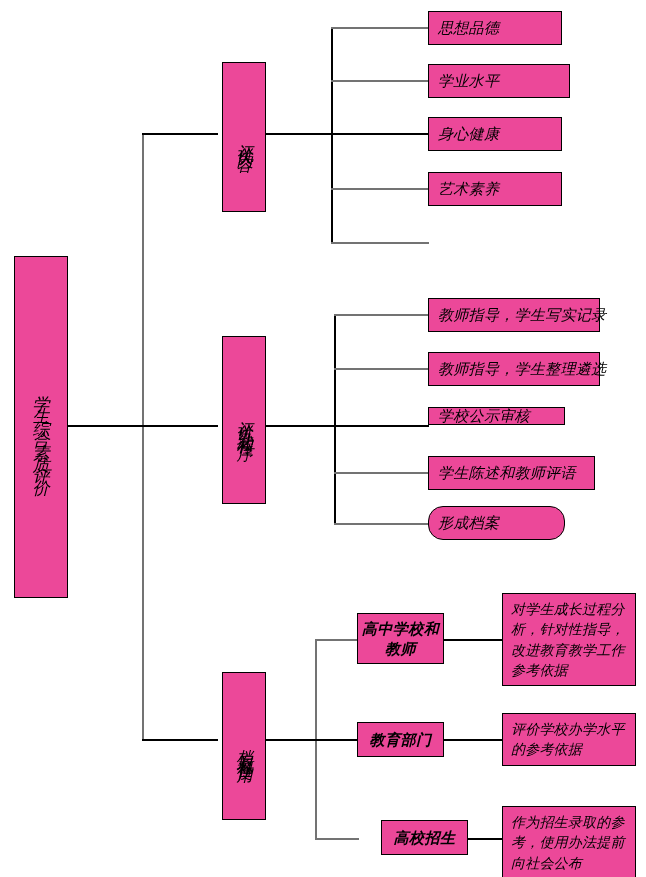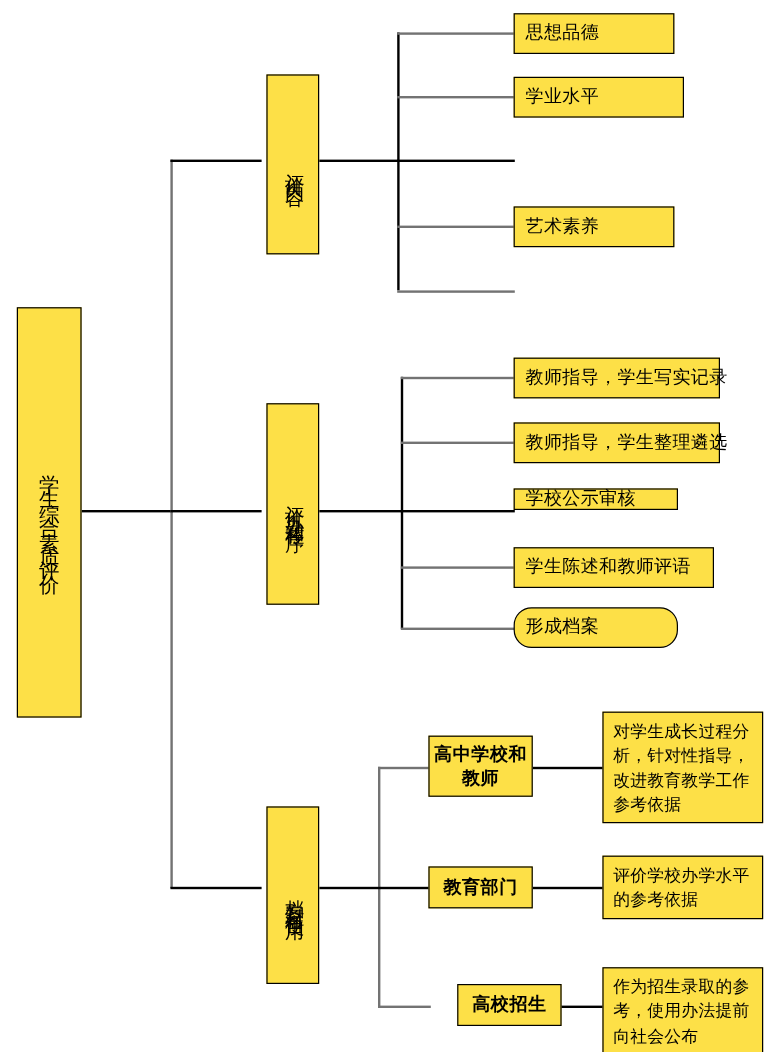--- a/index.html
+++ b/index.html
@@ -13,24 +13,25 @@
     height: 877px;
     background: #ffffff;
     overflow: hidden;
     font-family: "Liberation Sans", "DejaVu Sans", sans-serif;
     color: #000000;
   }
   .box {
     position: absolute;
     box-sizing: border-box;
     border: 1.3px solid #000000;
-    background: #fde047;
+    background: #ec4899;
     display: flex;
     align-items: center;
     z-index: 5;
+    font-style: italic;
   }
   .leaf {
     justify-content: flex-start;
     padding-left: 9px;
     font-size: 15px;
     line-height: 1.15;
     letter-spacing: 0.3px;
     white-space: nowrap;
   }
   .rootbox {
@@ -111,20 +112,23 @@
   <div class="ln hln dark" style="left:331px; top:133px; width:98px;"></div>
   <div class="ln hln" style="left:331px; top:188px; width:98px;"></div>
   <div class="ln hln" style="left:331px; top:242px; width:98px;"></div>
 
   <div class="box leaf" style="left:428px; top:11px; width:134px; height:34px;">
     <span>思想品德</span>
   </div>
   <div class="box leaf" style="left:428px; top:64px; width:142px; height:34px;">
     <span>学业水平</span>
   </div>
+  <div class="box leaf" style="left:428px; top:117px; width:134px; height:34px;">
+    <span>身心健康</span>
+  </div>
   <div class="box leaf" style="left:428px; top:172px; width:134px; height:34px;">
     <span>艺术素养</span>
   </div>
 
   <div class="box vbox" style="left:222px; top:336px; width:44px; height:168px;">
     <span>评价办法和程序</span>
   </div>
   <div class="ln hln dark" style="left:266px; top:425px; width:69px;"></div>
   <div class="ln vln dark" style="left:334px; top:314px; height:210px;"></div>
 

